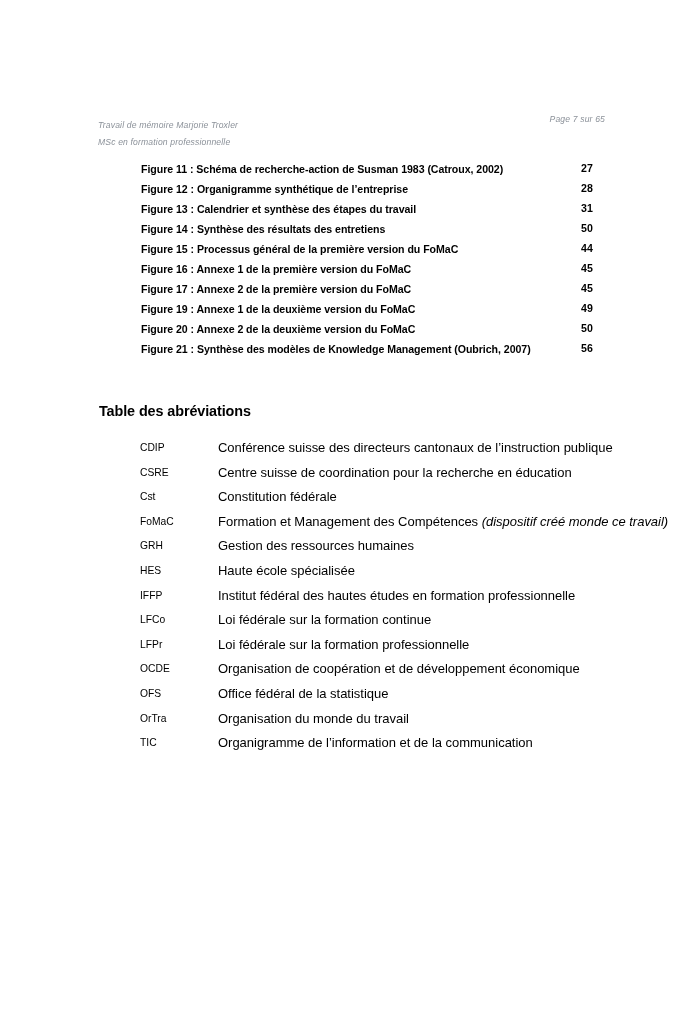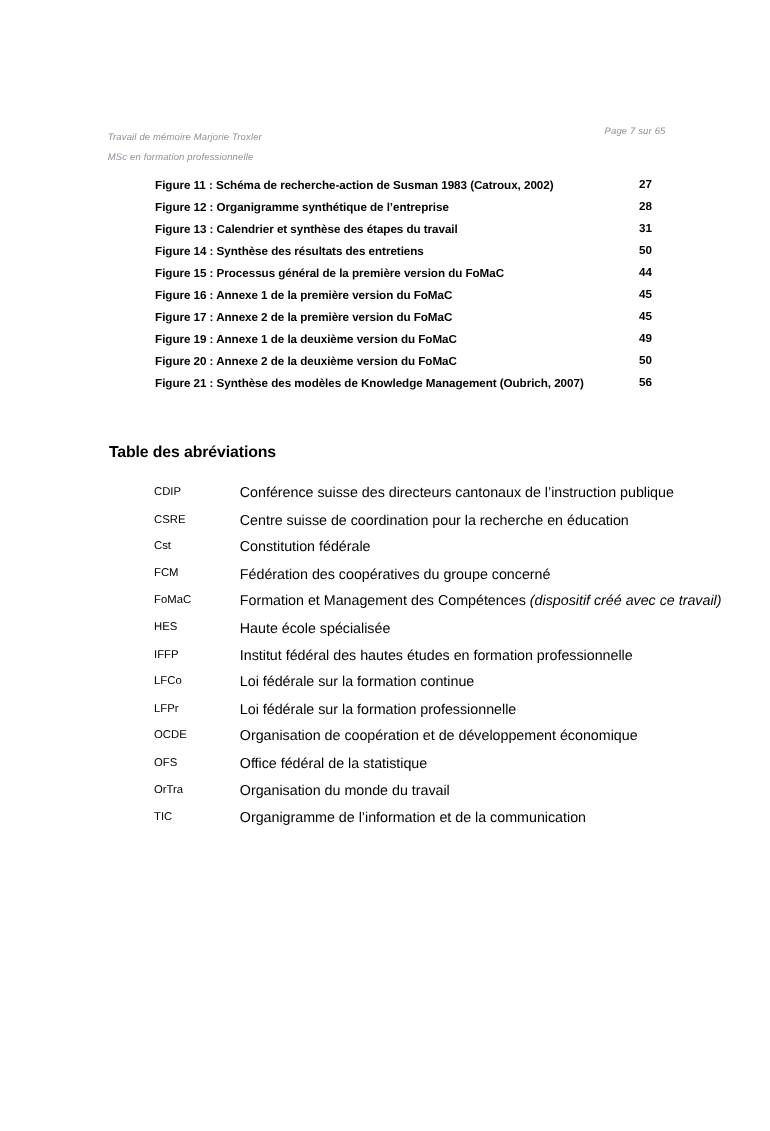--- a/index.html
+++ b/index.html
@@ -168,26 +168,26 @@
       </div>
       <div class="abbrev-row">
         <span class="abbrev-key">CSRE</span>
         <span class="abbrev-val"><span>Centre suisse de coordination pour la recherche en éducation</span></span>
       </div>
       <div class="abbrev-row">
         <span class="abbrev-key">Cst</span>
         <span class="abbrev-val"><span>Constitution fédérale</span></span>
       </div>
       <div class="abbrev-row">
-        <span class="abbrev-key">FCM</span>
-        <span class="abbrev-val"><span>Fédération des coopératives du groupe concerné</span></span>
-      </div>
-      <div class="abbrev-row">
         <span class="abbrev-key">FoMaC</span>
-        <span class="abbrev-val"><span>Formation et Management des Compétences </span><span class="note">(dispositif créé avec ce travail)</span></span>
+        <span class="abbrev-val"><span>Formation et Management des Compétences </span><span class="note">(dispositif créé monde ce travail)</span></span>
+      </div>
+      <div class="abbrev-row">
+        <span class="abbrev-key">GRH</span>
+        <span class="abbrev-val"><span>Gestion des ressources humaines</span></span>
       </div>
       <div class="abbrev-row">
         <span class="abbrev-key">HES</span>
         <span class="abbrev-val"><span>Haute école spécialisée</span></span>
       </div>
       <div class="abbrev-row">
         <span class="abbrev-key">IFFP</span>
         <span class="abbrev-val"><span>Institut fédéral des hautes études en formation professionnelle</span></span>
       </div>
       <div class="abbrev-row">

